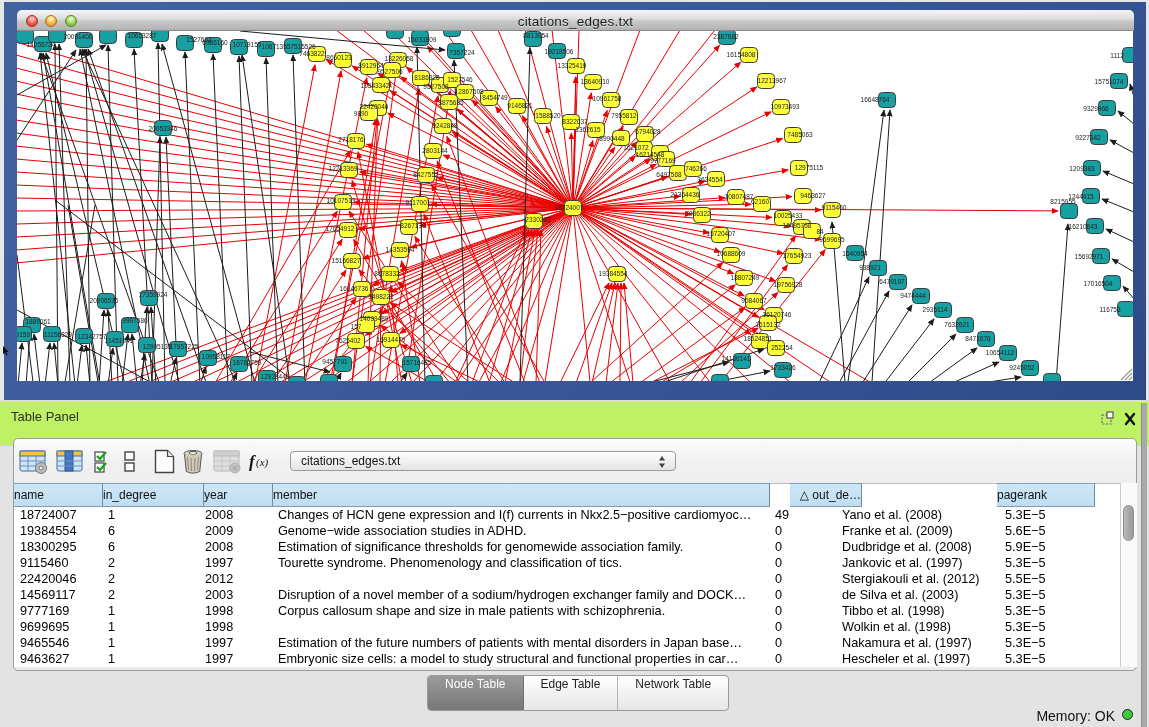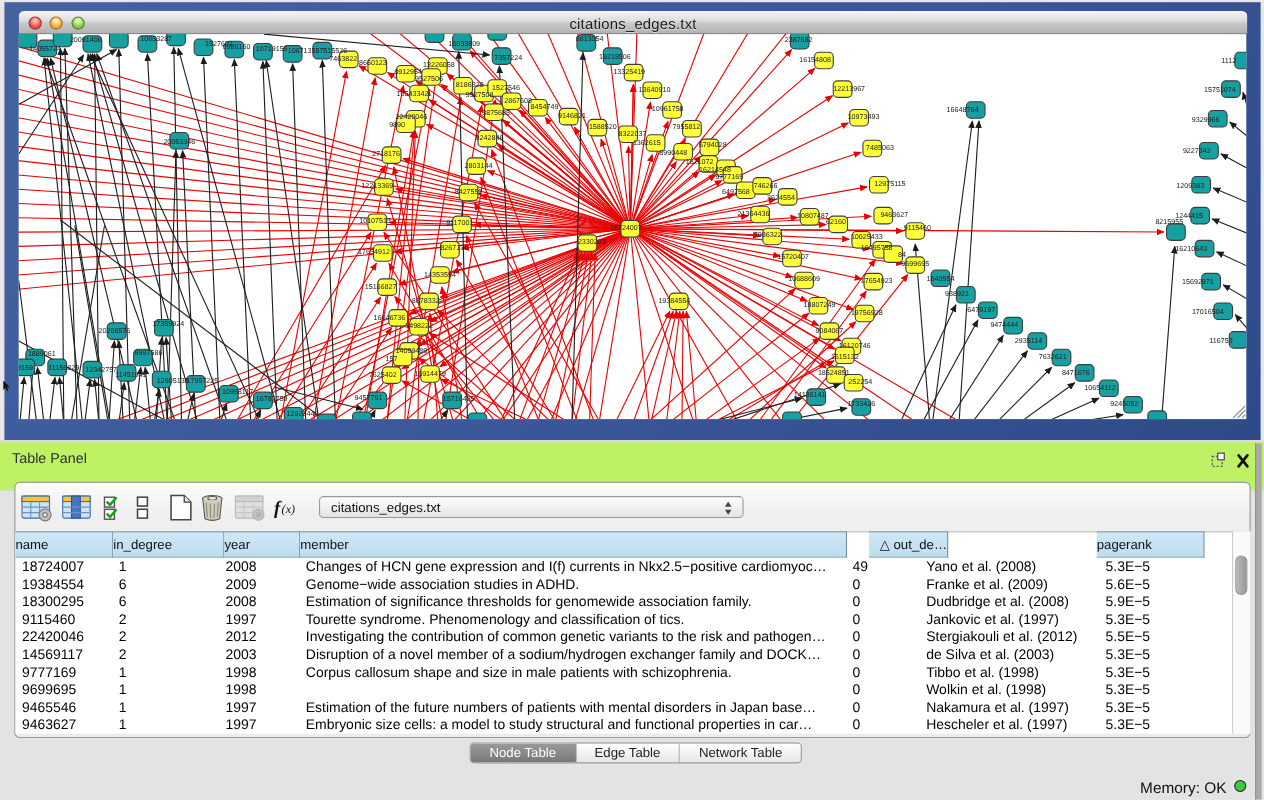--- a/index.html
+++ b/index.html
@@ -15,21 +15,21 @@
 #phead .pt{position:absolute;left:11px;top:7px;font-size:13px;color:#2e2e2e}
 #container{position:absolute;left:13px;top:438px;width:1124px;height:233px;background:linear-gradient(#fbfbfb,#efefef 30px,#ececec);border:1px solid #9b9b9b;border-radius:5px;box-shadow:inset 0 1px 0 #fff}
 #tablebg{position:absolute;left:14px;top:483px;width:1122px;height:184px;background:#fff;border-top:1px solid #bbb}
 .hcell{position:absolute;top:483px;height:24px;background:linear-gradient(#cfe7f6,#bddef0);border-right:1px solid #6d8da4;border-top:1px solid #7f9fb5;border-bottom:1px solid #7f9fb5;font-size:12px;color:#111;text-align:left;line-height:22px}
 .row{position:absolute;left:14px;width:1082px;height:16px;font-size:12.7px;color:#000;white-space:nowrap}
 .row span{position:absolute;top:1px}
 .c0{left:6px}.c1{left:94px}.c2{left:191px}.c3{left:264px}.c4{left:761px}
 .c5{left:828px;width:155px;text-align:left}.c6{left:991px}
 #vsb{position:absolute;left:1120px;top:483px;width:17px;height:184px;background:#fafafa;border-left:1px solid #ccc}
 #vsbthumb{position:absolute;left:1123px;top:505px;width:11px;height:36px;border-radius:6px;background:linear-gradient(90deg,#b9b9b9,#999);border:1px solid #8e8e8e}
-#tabs{position:absolute;left:427px;top:675px;height:19px;border:1px solid #9a9a9a;border-radius:4px;background:linear-gradient(#fff,#e6e6e6);overflow:hidden;display:flex}
+#tabs{position:absolute;left:427px;top:675px;height:36px;border:1px solid #9a9a9a;border-radius:4px;background:linear-gradient(#fff,#e6e6e6);overflow:hidden;display:flex}
 .tab{font-size:12px;color:#222;line-height:17px;padding:0 17px;border-right:1px solid #b5b5b5}
 .tab.sel{background:linear-gradient(#9a9a9a,#787878);color:#fff;border-right:1px solid #6e6e6e}
 .tab:last-child{border-right:none}
 #mem{position:absolute;right:34px;top:708px;font-size:14px;color:#111}
 #memdot{position:absolute;right:16px;top:709px;width:11px;height:11px;border-radius:50%;background:#3dc93d;border:1px solid #222}
 #rstrip{position:absolute;left:1141px;top:403px;width:6px;height:324px;background:#a9a9a9;border-left:1px solid #8f8f8f}
 .icon{position:absolute;top:449px}
 #ddl{position:absolute;left:290px;top:451px;width:386px;height:20px;border:1px solid #9a9a9a;border-radius:4px;background:linear-gradient(#fefefe,#e3e3e3);font-size:12px;color:#111;line-height:18px;padding-left:10px}
 #pficons{position:absolute;left:1103px;top:411px;width:40px;height:16px}
 </style></head><body>
@@ -707,21 +707,20 @@
       <span class="c2">1997</span>
       <span class="c3">Tourette syndrome. Phenomenology and classification of tics.</span>
       <span class="c4">0</span>
       <span class="c5">Jankovic et al. (1997)</span>
       <span class="c6">5.3E−5</span>
     </div>
     <div class="row" style="top:571px">
       <span class="c0">22420046</span>
       <span class="c1">2</span>
       <span class="c2">2012</span>
-      <span class="c3">Investigating the contribution of common genetic variants to the risk and pathogen…</span>
       <span class="c4">0</span>
       <span class="c5">Stergiakouli et al. (2012)</span>
       <span class="c6">5.5E−5</span>
     </div>
     <div class="row" style="top:587px">
       <span class="c0">14569117</span>
       <span class="c1">2</span>
       <span class="c2">2003</span>
       <span class="c3">Disruption of a novel member of a sodium/hydrogen exchanger family and DOCK…</span>
       <span class="c4">0</span>

